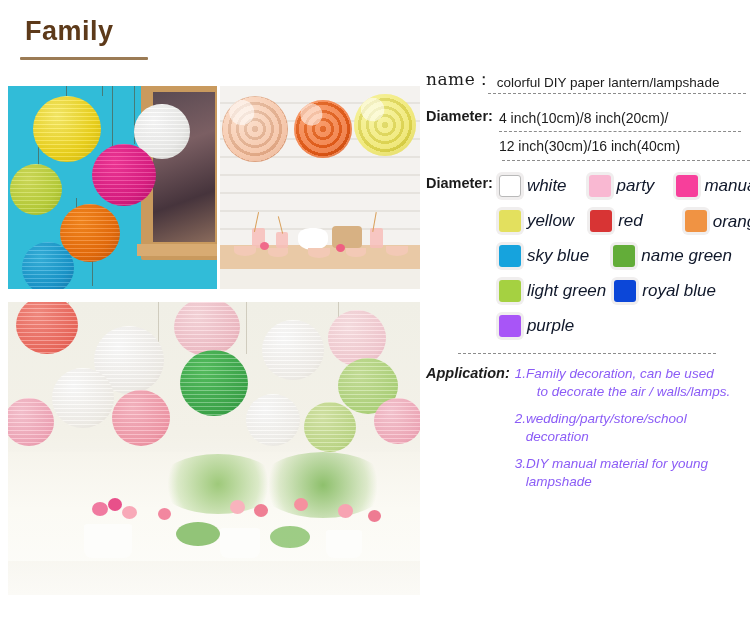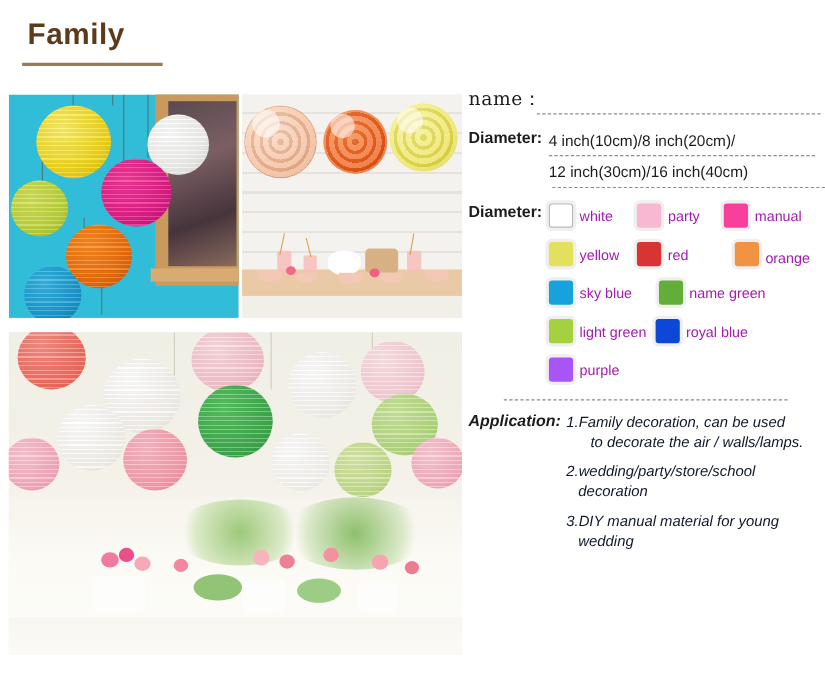--- a/index.html
+++ b/index.html
@@ -91,21 +91,21 @@
     background:repeating-linear-gradient(to bottom,
       rgba(255,255,255,.30) 0px,rgba(255,255,255,.30) 1px,
       rgba(0,0,0,.04) 1px,rgba(0,0,0,.04) 4px);
   }
   .thread{position:absolute;width:1px;background:rgba(200,195,180,.8);}
   .flower{position:absolute;border-radius:50%;}
   .vase{position:absolute;background:#fdfdfb;border-radius:3px 3px 8px 8px;opacity:.95;}
   .greens{position:absolute;border-radius:50%;}
 
   
-  #spec{position:absolute;left:424px;top:78px;width:326px;}
+  #spec{position:absolute;left:424px;top:68px;width:326px;}
   .spec-row{position:relative;}
   .spec-label{
     font-weight:700;font-size:14.5px;color:#1c1c1c;white-space:nowrap;
   }
   .spec-label.serif{
     font-family:"DejaVu Serif", serif;font-size:17px;font-weight:400;letter-spacing:.5px;
   }
   .spec-value{font-size:14px;color:#1c1c1c;}
   .dash-line{
     border-top:1px dashed #8c8c8c;height:0;
@@ -127,28 +127,28 @@
   #row-color{display:flex;align-items:flex-start;gap:6px;margin-top:14px;padding-left:2px;}
   #color-grid{display:flex;flex-direction:column;gap:13px;}
   .color-line{display:flex;align-items:center;}
   .swatch-item{display:flex;align-items:center;gap:6px;}
   .swatch{
     width:22px;height:22px;border-radius:3px;
     box-shadow:0 0 0 3px #f0eeee;
     flex:none;
   }
   .swatch.bordered{border:1px solid #b9b9b9;box-sizing:border-box;}
-  .swatch-label{font-size:13px;color:#a21caf;white-space:nowrap;}
+  .swatch-label{font-size:17px;color:#0f172a;white-space:nowrap;font-style:italic;}
 
   #color-dash{width:258px;margin:16px 0 0 34px;}
 
   
   #row-application{display:flex;align-items:flex-start;gap:5px;margin-top:11px;padding-left:2px;font-style:italic;}
   #application-list{display:flex;flex-direction:column;gap:9px;}
-  .app-item{font-size:13.5px;line-height:18px;color:#0f172a;max-width:250px;}
+  .app-item{font-size:13.5px;line-height:18px;color:#8b5cf6;max-width:250px;}
   .app-item .cont{display:block;padding-left:11px;}
   .app-item .cont.deep{padding-left:22px;}
 </style>
 </head>
 <body>
 
 <div id="header">
   <div id="page-title">Family</div>
   <div id="title-underline"></div>
 </div>
@@ -254,20 +254,21 @@
       <div style="position:absolute;left:0;right:0;bottom:0;height:34px;background:linear-gradient(to bottom,rgba(245,243,236,.6),#fbfaf6);"></div>
     </div>
   </div>
 </div>
 
 <div id="spec">
 
   <div class="spec-row">
     <div id="row-name">
       <span class="spec-label serif">name：</span>
+      <span class="spec-value">colorful DIY paper lantern/lampshade</span>
     </div>
     <div class="dash-line" id="name-dash"></div>
   </div>
 
   <div class="spec-row">
     <div id="row-diameter">
       <span class="spec-label">Diameter:</span>
       <span id="diameter-values">
         <span class="spec-value">4 inch(10cm)/8 inch(20cm)/</span>
         <span class="dash-line" id="dia-dash-1"></span>
@@ -353,19 +354,19 @@
         <span class="app-item">
           <span>1.Family decoration, can be used</span>
           <span class="cont deep">to decorate the air / walls/lamps.</span>
         </span>
         <span class="app-item">
           <span>2.wedding/party/store/school</span>
           <span class="cont">decoration</span>
         </span>
         <span class="app-item">
           <span>3.DIY manual material for young</span>
-          <span class="cont">wedding</span>
+          <span class="cont">lampshade</span>
         </span>
       </span>
     </div>
   </div>
 
 </div>
 
 </body></html>

